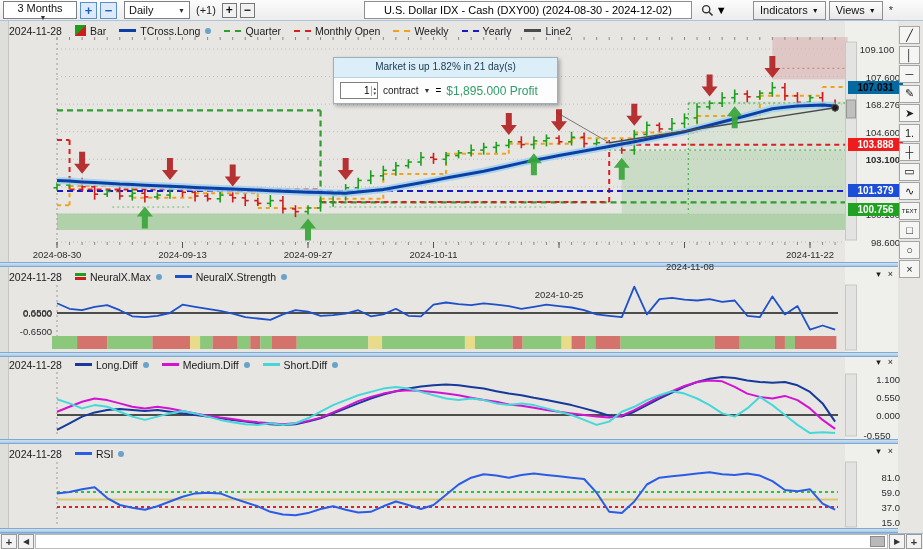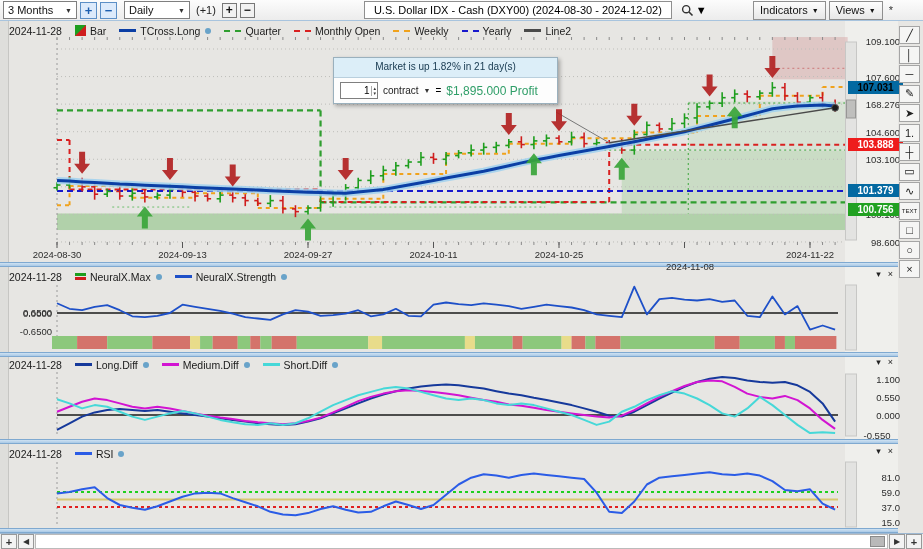--- a/index.html
+++ b/index.html
@@ -1,25 +1,25 @@
 <!DOCTYPE html>
 <html><head>
 <meta charset="utf-8">
 <style>
   html,body{margin:0;padding:0;background:#9a9a9a;}
   .app{position:relative;width:923px;height:549px;background:#e7e6e3;font-family:"Liberation Sans",sans-serif;overflow:hidden;user-select:none;}
   
   .toolbar{position:absolute;left:0;top:0;width:100%;height:21px;background:linear-gradient(#fcfcfc,#ececec);border-bottom:1px solid #a8c4de;display:flex;align-items:center;gap:3px;padding:0 3px;box-sizing:border-box;font-size:11px;z-index:6;}
   .select{background:#fff;border:1px solid #7f7f7f;height:16px;display:flex;align-items:center;justify-content:space-between;padding:0 4px;color:#111;}
   .select .car{font-size:7px;color:#333;margin-left:6px;}
-  .w64{width:64px;} .w56{width:56px;}
+  .w64{width:64px;flex-direction:column;} .w56{width:56px;}
   .btn-blue{width:15px;height:15px;background:#dceafb;border:1px solid #5c8fc6;color:#1d5fb0;font-weight:bold;font-size:13px;line-height:13px;display:flex;align-items:center;justify-content:center;}
   .btn-sm{width:13px;height:13px;background:#f1f1f1;border:1px solid #777;color:#111;font-weight:bold;font-size:12px;line-height:11px;display:flex;align-items:center;justify-content:center;}
   .offset{color:#222;margin:0 3px;}
-  .title-box{background:#fff;border:1px solid #8f8f8f;height:16px;display:flex;align-items:center;padding:0 9px;margin-left:106px;font-size:11px;color:#000;white-space:nowrap;}
+  .title-box{background:#fff;border:1px solid #8f8f8f;height:16px;display:flex;align-items:center;padding:0 19px;margin-left:106px;font-size:11px;color:#000;white-space:nowrap;}
   .zoombtn{display:flex;align-items:center;gap:2px;margin-left:6px;}
   .menu-btn{height:17px;background:linear-gradient(#fdfdfd,#e7e7e7);border:1px solid #8f8f8f;display:flex;align-items:center;padding:0 6px;gap:4px;color:#111;}
   .menu-btn .car{font-size:7px;}
   .star{margin-left:3px;color:#333;}
   .sp{flex:1;}
   
   .left-gutter{position:absolute;left:0;top:21px;bottom:16px;width:8px;background:#dededb;border-right:1px solid #c6c6c3;z-index:1;}
   .right-gutter{position:absolute;left:845px;width:53px;top:21px;bottom:16px;background:#efefec;z-index:1;}
   .sep{position:absolute;left:0;width:898px;height:5px;background:linear-gradient(#cfe2f2,#a9c9e6);border-top:1px solid #7fa9d0;border-bottom:1px solid #7fa9d0;box-sizing:border-box;z-index:3;}
   
@@ -622,37 +622,37 @@
   <div class="panel-header" id="hdr-p4" style="top:446px;">
       <span>2024-11-28</span>
       <span class="lg-item">
         <i class="sw-line" style="background: rgb(43, 92, 230);"></i>
         <span>RSI</span>
         <i class="infodot"></i>
       </span>
     </div>
 
   <div id="labels">
-      <div class="lbl ylab" style="top: 36px;">109.100</div>
+      <div class="lbl ylab" style="top: 44px; text-align: center;">109.100</div>
       <div class="lbl ylab" style="top: 71.5655px;">107.600</div>
       <div class="lbl ylab" style="top: 99.131px;">168.276</div>
       <div class="lbl ylab" style="top: 126.697px;">104.600</div>
-      <div class="lbl ylab" style="top: 154.262px;">103.100</div>
+      <div class="lbl ylab" style="top: 154.262px; font-weight: bold;">103.100</div>
       <div class="lbl ylab" style="top: 209.393px;">100.100</div>
       <div class="lbl ylab" style="top: 236.958px;">98.600</div>
       <div class="lbl xlab" style="left: 57px;">2024-08-30</div>
       <div class="lbl xlab" style="left: 182.5px;">2024-09-13</div>
       <div class="lbl xlab" style="left: 308px;">2024-09-27</div>
       <div class="lbl xlab" style="left: 433.5px;">2024-10-11</div>
-      <div class="lbl xlab" style="left: 559px;">2024-10-25</div>
+      <div class="lbl xlab" style="left: 559px; margin-top: 40px;">2024-10-25</div>
       <div class="lbl xlab" style="left: 690px; margin-top: 12px;">2024-11-08</div>
       <div class="lbl xlab" style="left: 810px;">2024-11-22</div>
       <div class="lbl chip" style="top: 80.522px; background: #0369a1; color: rgb(0, 0, 0);">107.031</div>
       <div class="lbl chip" style="top: 138.281px; background: rgb(238, 28, 28); color: rgb(255, 255, 255);">103.888</div>
-      <div class="lbl chip" style="top: 184.389px; background: #0369a1; color: rgb(255, 255, 255);">101.379</div>
+      <div class="lbl chip" style="top: 184.389px; background: #1d4ed8; color: rgb(255, 255, 255);">101.379</div>
       <div class="lbl chip" style="top: 203px; background: rgb(33, 161, 33); color: rgb(255, 255, 255);">100.756</div>
       <div class="lbl p2lab" style="top: 307px;">0.6500</div>
       <div class="lbl p2lab" style="top: 308px;">0.0000</div>
       <div class="lbl p2lab" style="top: 326.005px;">-0.6500</div>
       <div class="lbl ylab" style="top: 373.7px;">1.100</div>
       <div class="lbl ylab" style="top: 391.85px;">0.550</div>
       <div class="lbl ylab" style="top: 410px;">0.000</div>
       <div class="lbl ylab" style="top: 430px; text-align: center;">-0.550</div>
       <div class="lbl ylab" style="top: 472px;">81.0</div>
       <div class="lbl ylab" style="top: 487px;">59.0</div>

